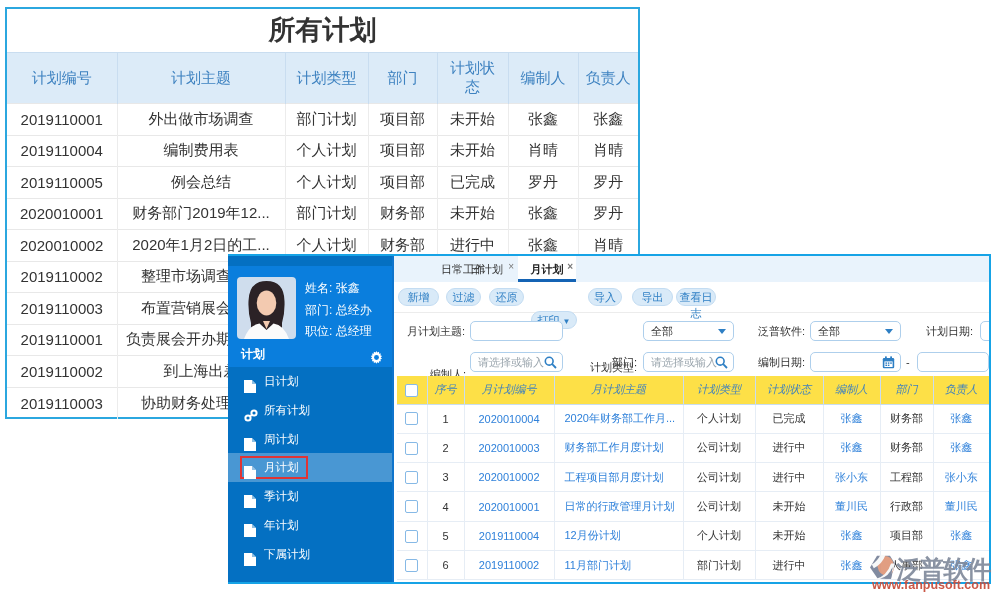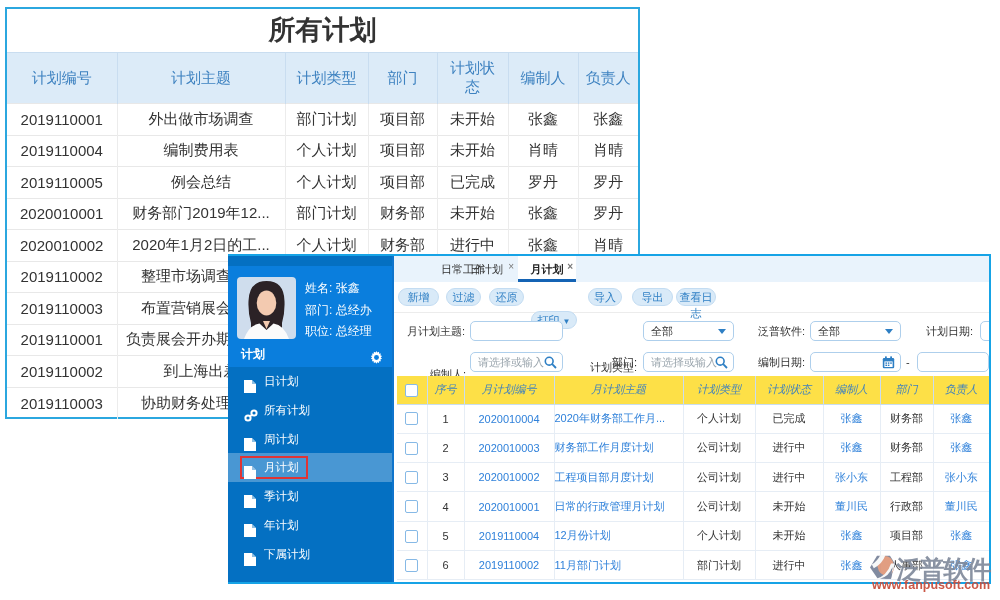--- a/index.html
+++ b/index.html
@@ -66,21 +66,21 @@
 #otab { position:absolute; left:3px; top:120px; width:592px; }
 #otab table { border-collapse:collapse; table-layout:fixed; width:592px; }
 #otab th { background:#fde047; color:#3f80be; font-weight:normal; font-size:11px; height:28px;
   border:1px solid #c9ddf0; border-top:none;font-style:italic; }
 #otab th:first-child { border-left:none; } #otab th:last-child { border-right:none; }
 #otab td { height:29.3px; text-align:center; font-size:11px; color:#333;
   border-right:1px solid #e6edf5; border-bottom:1px solid #e6edf5;
   white-space:nowrap; overflow:hidden; }
 #otab td:last-child { border-right:none; }
 #otab td.lk, #otab td.lk2 { color:#2f81da; }
-#otab td.lt { text-align:left; }
+#otab td.lt { text-align:left; padding-left:10px; }
 .cb { display:inline-block; width:13px; height:13px; border:1px solid #86b9e6;
   border-radius:2px; background:#fff; vertical-align:middle; }
 
 #wm { position:absolute; left:860px; top:540px; width:140px; height:60px; z-index:30; }
 </style>
 </head>
 <body>
 <div id="stage">
 
 <div id="bgtab">

